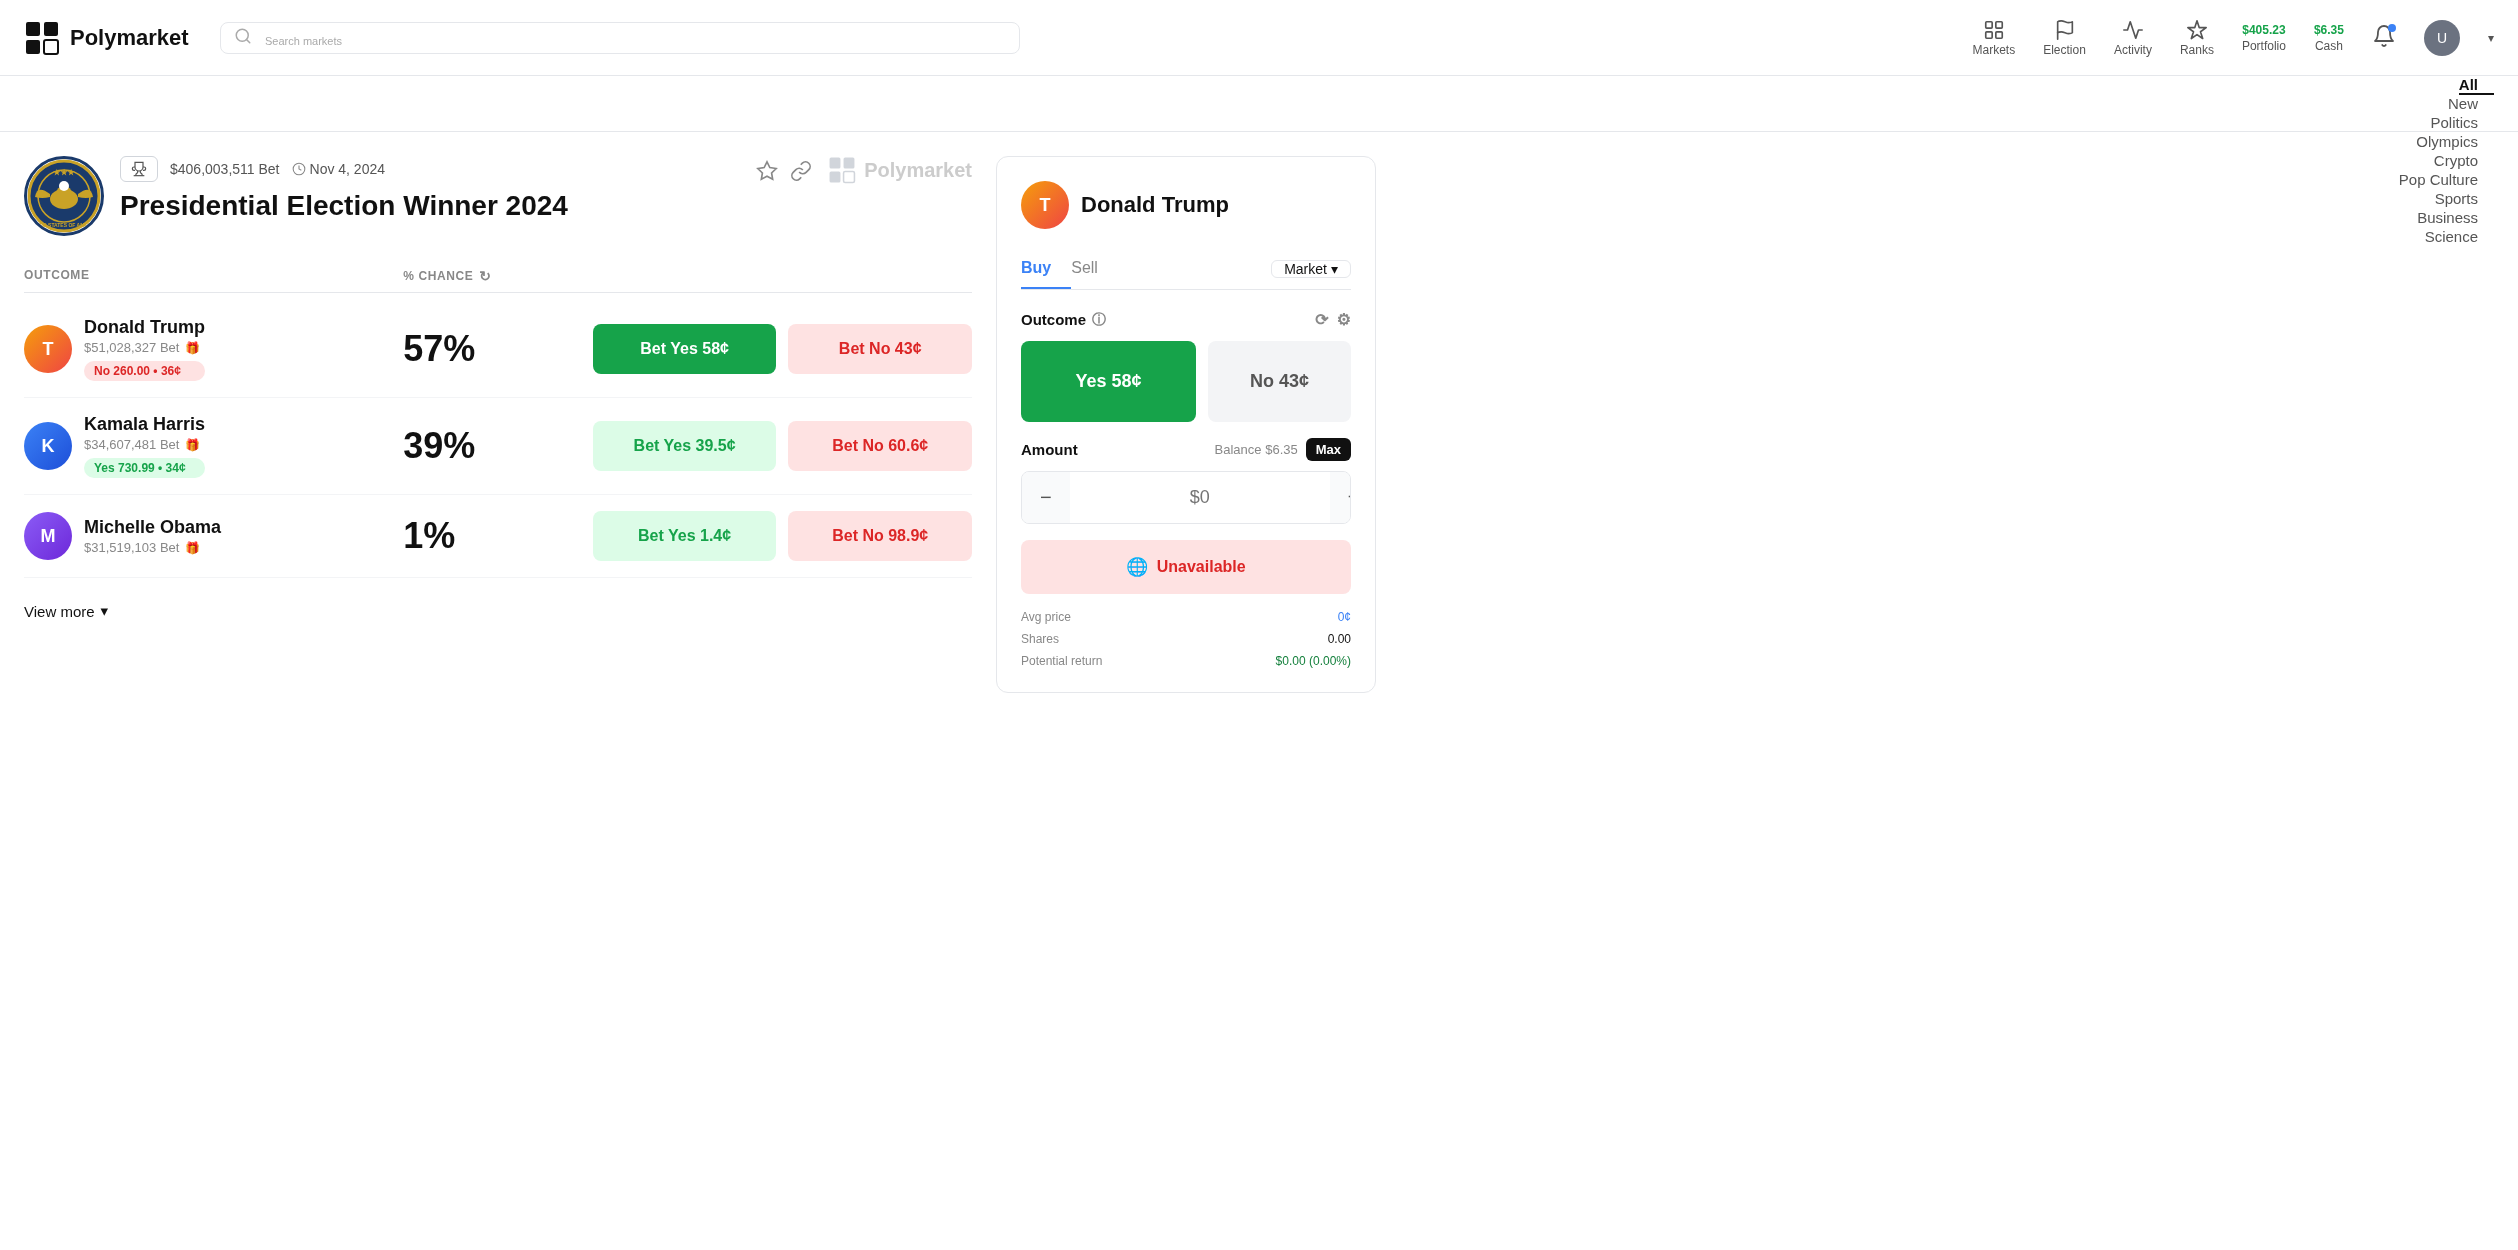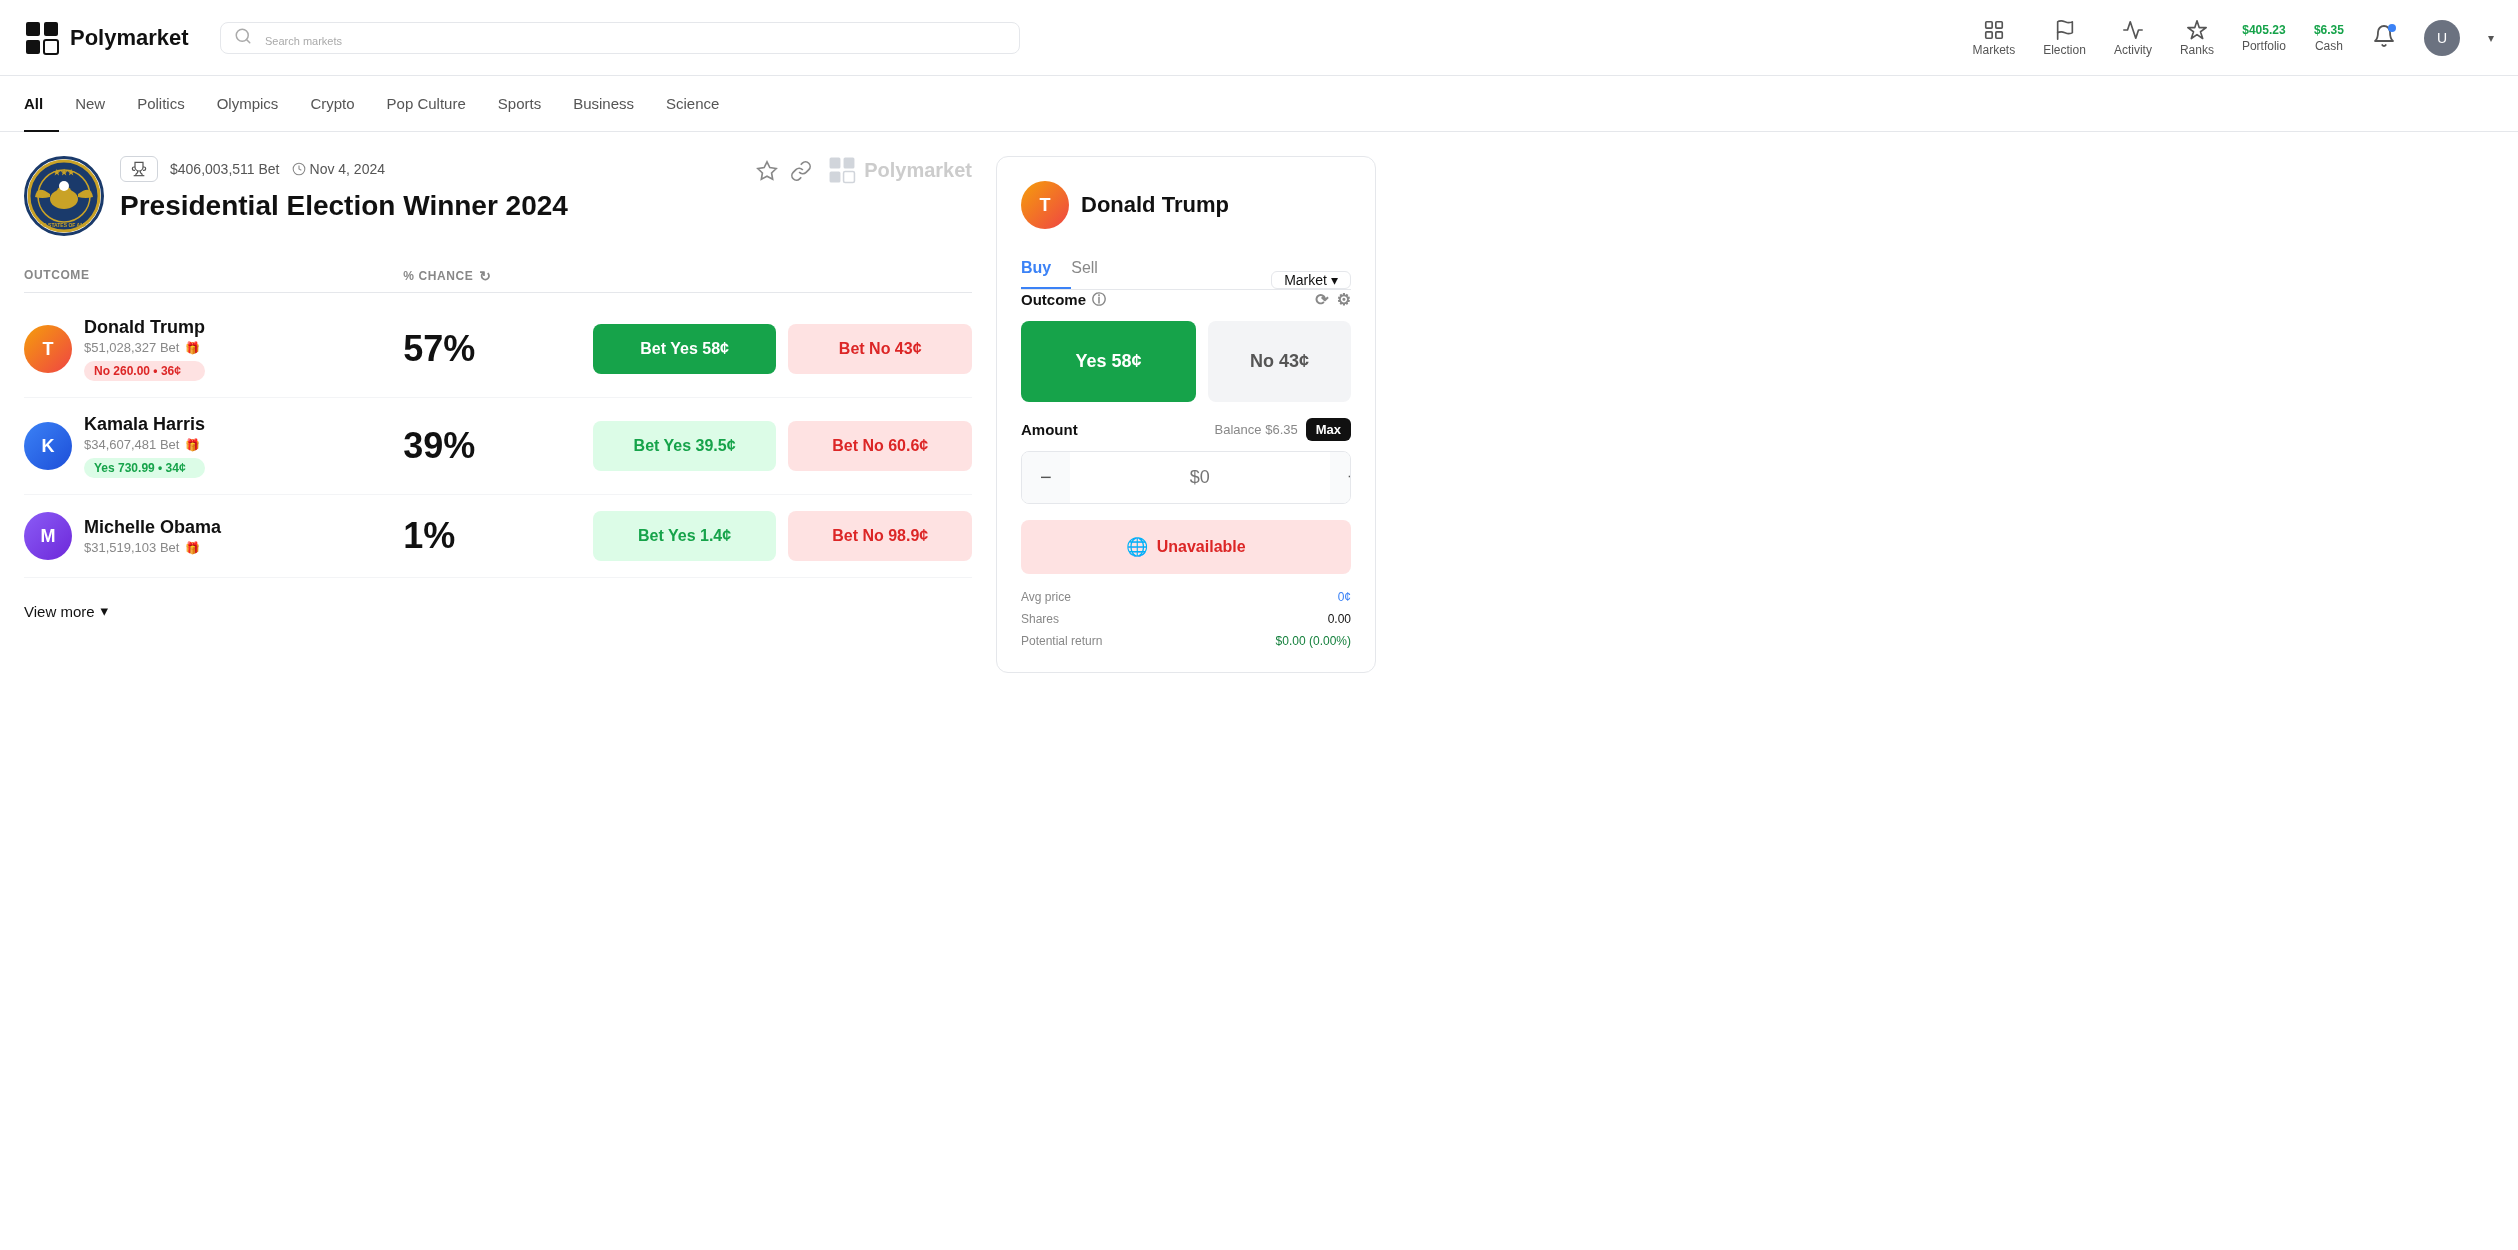--- a/index.html
+++ b/index.html
@@ -19,21 +19,21 @@
     .header-nav-item span { font-size: 12px; }
     .portfolio-val { color: #16a34a; font-weight: 700; font-size: 16px; }
     .cash-val { color: #16a34a; font-weight: 700; font-size: 16px; }
     .notif-bell { position: relative; cursor: pointer; }
     .notif-bell svg { width: 24px; height: 24px; stroke: #555; fill: none; stroke-width: 1.8; }
     .notif-dot { position: absolute; top: 0; right: 0; width: 8px; height: 8px; background: #3b82f6; border-radius: 50%; }
     .avatar-placeholder { width: 36px; height: 36px; border-radius: 50%; background: #6b7280; display: flex; align-items: center; justify-content: center; color: #fff; font-size: 14px; }
     .chevron-down { color: #555; font-size: 12px; cursor: pointer; }
 
     
-    .subnav { display: flex; align-items: flex-start; gap: 0; padding: 0 24px; border-bottom: 1px solid #e5e7eb; height: 56px; }
+    .subnav { display: flex; align-items: flex-end; gap: 0; padding: 0 24px; border-bottom: 1px solid #e5e7eb; height: 56px; flex-direction: column; }
     .subnav-item { padding: 0 16px; height: 56px; display: flex; align-items: center; font-size: 15px; color: #555; cursor: pointer; border-bottom: 2px solid transparent; white-space: nowrap; }
     .subnav-item:first-child { padding-left: 0; }
     .subnav-item.active { color: #111; font-weight: 600; border-bottom: 2px solid #111; }
 
     
     .main { display: flex; padding: 24px; gap: 24px; max-width: 1400px; }
 
     
     .left-panel { flex: 1; }
 
@@ -75,21 +75,21 @@
     .bet-yes-btn.light { background: #dcfce7; color: #16a34a; }
     .bet-no-btn { flex: 1; padding: 16px; background: #fee2e2; color: #dc2626; border: none; border-radius: 8px; font-size: 16px; font-weight: 600; cursor: pointer; }
 
     .view-more { display: flex; align-items: center; gap: 6px; cursor: pointer; font-size: 15px; color: #111; font-weight: 500; margin-top: 16px; padding: 8px 0; }
 
     
     .right-panel { width: 380px; flex-shrink: 0; border: 1.5px solid #e5e7eb; border-radius: 12px; padding: 24px; height: fit-content; }
     .right-panel-header { display: flex; align-items: center; gap: 12px; margin-bottom: 20px; }
     .panel-candidate-name { font-size: 22px; font-weight: 700; color: #111; }
 
-    .buy-sell-tabs { display: flex; align-items: flex-end; gap: 0; border-bottom: 1px solid #e5e7eb; }
+    .buy-sell-tabs { display: flex; align-items: center; gap: 0; border-bottom: 1px solid #e5e7eb; margin-bottom: 20px; }
     .buy-sell-tab { padding: 10px 20px 10px 0; font-size: 16px; color: #888; cursor: pointer; border-bottom: 2px solid transparent; }
     .buy-sell-tab.active { color: #3b82f6; border-bottom: 2px solid #3b82f6; font-weight: 600; }
     .market-select { margin-left: auto; background: none; border: 1.5px solid #e5e7eb; border-radius: 6px; padding: 0 12px; font-size: 14px; color: #111; cursor: pointer; display: flex; align-items: center; gap: 4px; }
 
     .outcome-section { margin-bottom: 16px; }
     .outcome-label { display: flex; align-items: center; gap: 6px; font-size: 15px; font-weight: 600; color: #111; margin-bottom: 12px; }
     .info-icon { font-size: 14px; color: #888; cursor: pointer; }
     .outcome-btn-row { display: flex; gap: 12px; }
     .outcome-yes-btn { flex: 1; padding: 30px; background: #16a34a; color: #fff; border: none; border-radius: 8px; font-size: 18px; font-weight: 700; cursor: pointer; }
     .outcome-no-btn { flex: 1; padding: 14px; background: #f3f4f6; color: #555; border: none; border-radius: 8px; font-size: 18px; font-weight: 600; cursor: pointer; }

